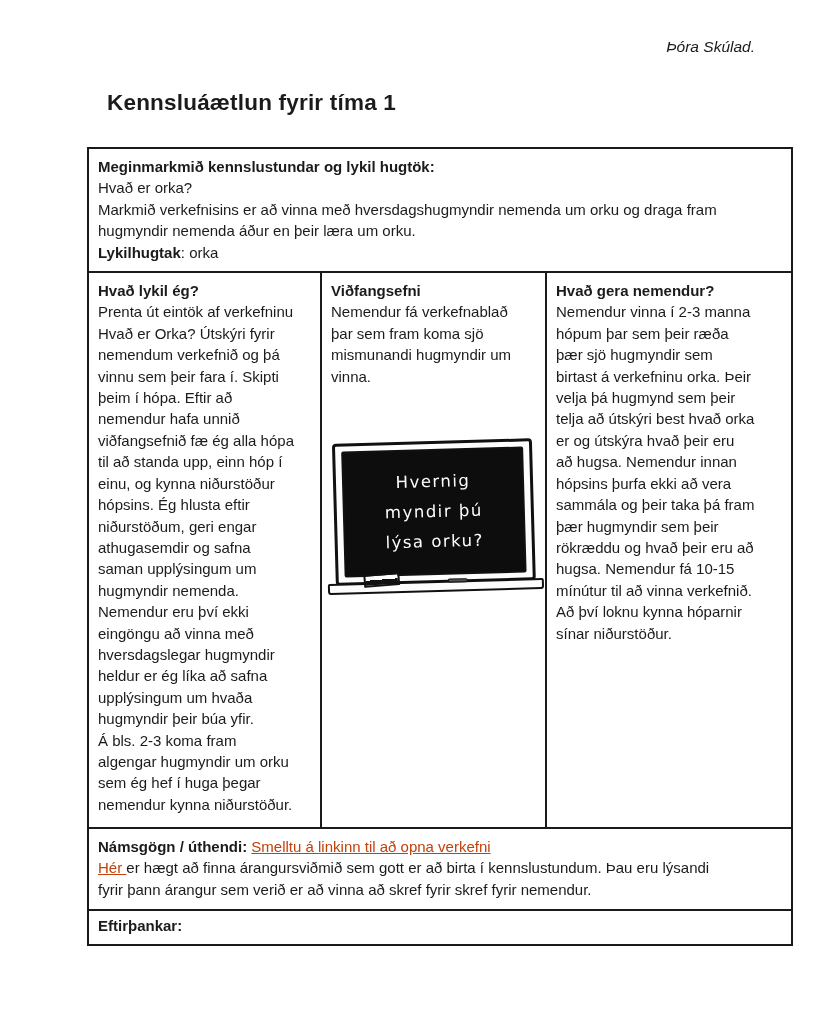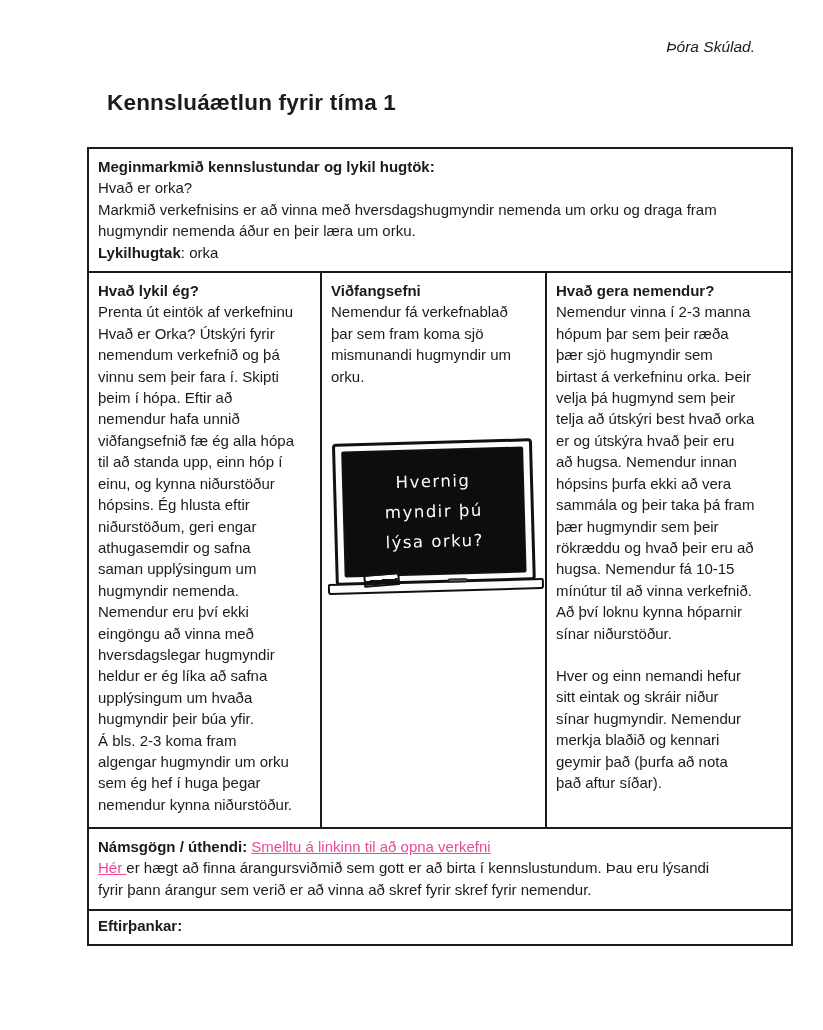--- a/index.html
+++ b/index.html
@@ -17,21 +17,21 @@
   .row:last-child { border-bottom:none; }
   .cols { display:grid; grid-template-columns:231px 225px 1fr; min-height:556px; }
   .cell { padding:7px 9px 8px 9px; font-size:15px; line-height:21.4px; }
   .cell.mid, .cell.right { border-left:2px solid #1a1a1a; }
   .hdr { font-weight:bold; }
   .prewrap { white-space:pre-line; }
   .goalsRow .cell { min-height:109px; }
   .matRow .cell { min-height:80px; }
   .aftRow .cell { min-height:31px; padding-top:4px; }
   .para2 { margin-top:21px; }
-  a.doclink { color:#ec4899; text-decoration:underline; cursor:pointer; }
+  a.doclink { color:#c2410c; text-decoration:underline; cursor:pointer; }
 
   
   .board-wrap { position:relative; width:200px; margin:54px auto 0 auto; transform:rotate(-1.6deg); }
   .board-frame { background:#fdfdfd; border:3px solid #111; border-radius:4px; padding:5px 6px;
                  box-shadow:0 0 0 1px #fff inset; }
   .board-face { background:#0d0d0d; border:2px solid #111; border-radius:2px; height:126px;
                 display:flex; align-items:center; justify-content:center; }
   .board-text { color:#fdfdfd; font-size:16.5px; line-height:30px; text-align:center;
                 letter-spacing:1.5px; font-family:"DejaVu Sans",sans-serif; }
   .board-tray { position:relative; margin:-2px -8px 0 -8px; height:11px; background:#fdfdfd;
@@ -90,21 +90,21 @@
 algengar hugmyndir um orku
 sem ég hef í huga þegar
 nemendur kynna niðurstöður.</div>
       </div>
 
       <div class="cell mid">
         <div><span class="hdr">Viðfangsefni</span></div>
         <div class="prewrap">Nemendur fá verkefnablað
 þar sem fram koma sjö
 mismunandi hugmyndir um
-orku.</div>
+vinna.</div>
 
         <div class="board-wrap">
           <div class="board-frame">
             <div class="board-face">
               <div class="board-text prewrap">Hvernig
 myndir þú
 lýsa orku?</div>
             </div>
           </div>
           <div class="board-tray">
@@ -125,26 +125,20 @@
 er og útskýra hvað þeir eru
 að hugsa. Nemendur innan
 hópsins þurfa ekki að vera
 sammála og þeir taka þá fram
 þær hugmyndir sem þeir
 rökræddu og hvað þeir eru að
 hugsa. Nemendur fá 10-15
 mínútur til að vinna verkefnið.
 Að því loknu kynna hóparnir
 sínar niðurstöður.</div>
-        <div class="prewrap para2">Hver og einn nemandi hefur
-sitt eintak og skráir niður
-sínar hugmyndir. Nemendur
-merkja blaðið og kennari
-geymir það (þurfa að nota
-það aftur síðar).</div>
       </div>
     </div>
 
     <div class="row matRow">
       <div class="cell">
         <div><span class="hdr">Námsgögn / úthendi:</span> <a class="doclink">Smelltu á linkinn til að opna verkefni</a></div>
         <div><a class="doclink">Hér </a><span class="prewrap">er hægt að finna árangursviðmið sem gott er að birta í kennslustundum. Þau eru lýsandi
 fyrir þann árangur sem verið er að vinna að skref fyrir skref fyrir nemendur.</span></div>
       </div>
     </div>

